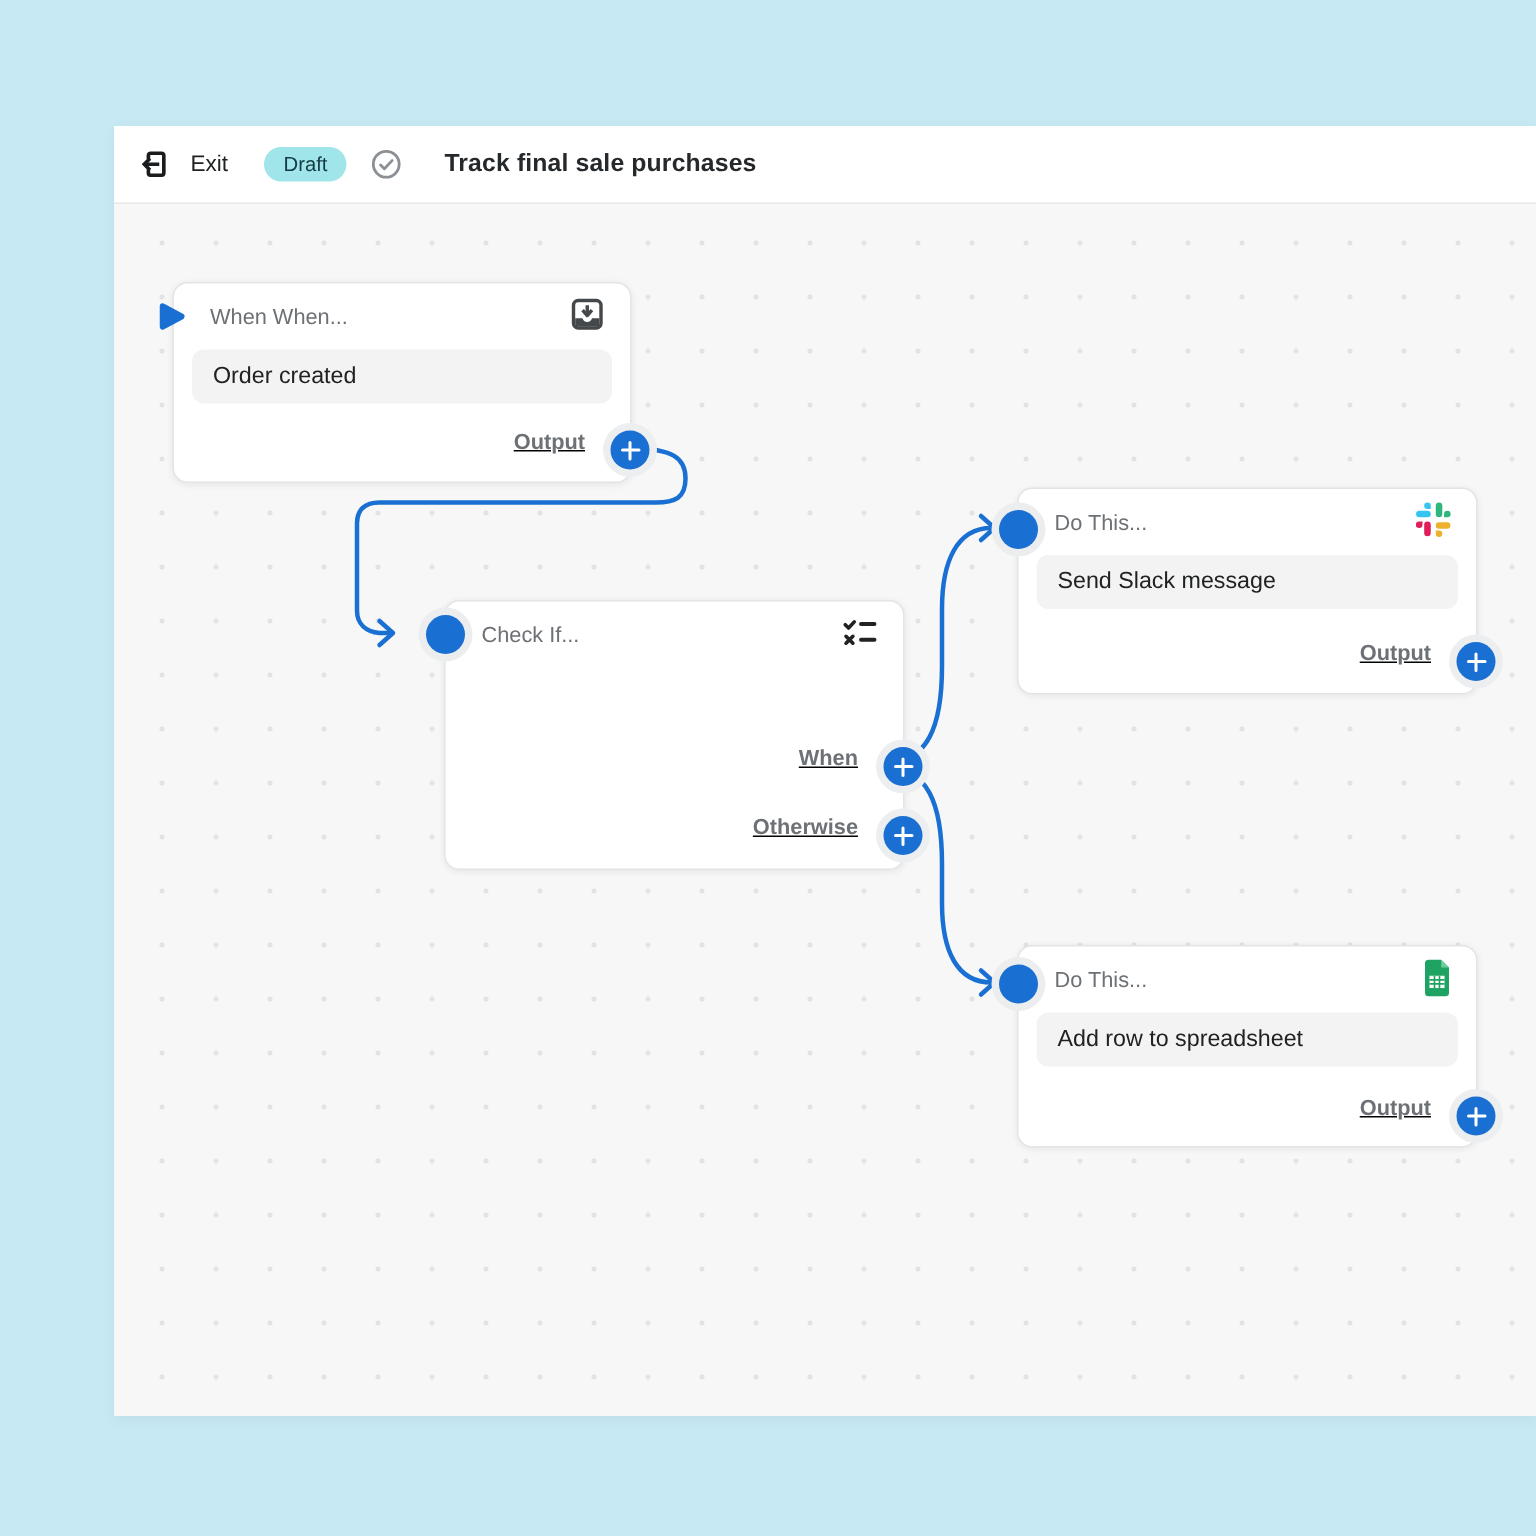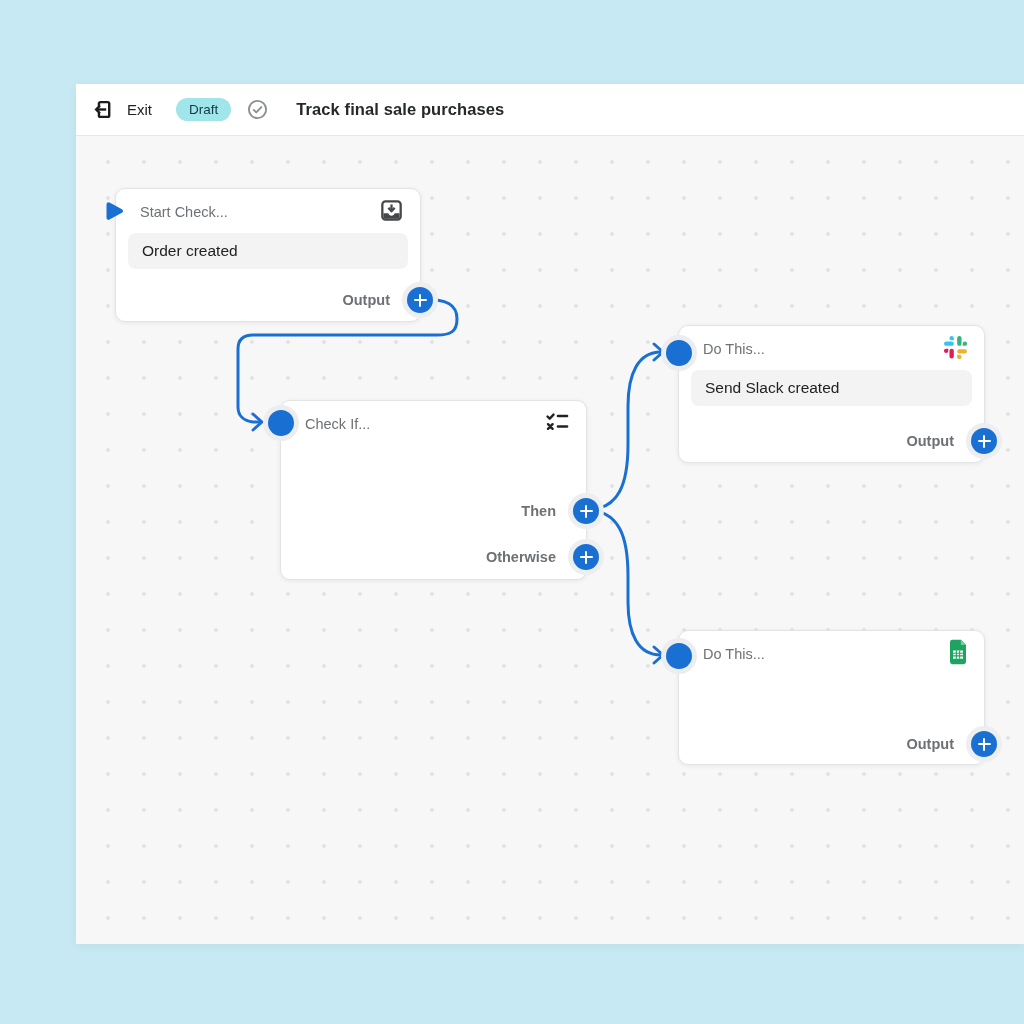--- a/index.html
+++ b/index.html
@@ -52,41 +52,41 @@
     padding:12px 16px 8px 24px; height:42px;
   }
   .card-header-label { font-size:14.5px; font-weight:500; color:#6d7175; }
   .value-box {
     margin:2px 12px 0 12px; background:#f3f3f4; border-radius:8px;
     padding:9px 14px; color:#202223;
   }
   .value-bold { font-size:15.5px; font-weight:400; }
   .value-regular { font-size:14.5px; font-weight:400; }
   .port-row {
-    position:absolute; right:30px; height:26px; display:flex; align-items:center;
+    position:absolute; right:30px; height:26px; display:flex; align-items:flex-start;text-decoration:underline;
   }
   .port-row-label { font-size:14.5px; font-weight:600; color:#6d7175; }
   .plus-btn {
     position:absolute; right:-13px; width:26px; height:26px; border-radius:50%;
     background:#1a70d2; box-shadow:0 0 0 5px #edeeef; cursor:pointer; z-index:3;
   }
   .plus-btn::before, .plus-btn::after {
     content:""; position:absolute; background:#fff; border-radius:1.5px;
   }
   .plus-btn::before { left:6.5px; top:11.75px; width:13px; height:2.5px; }
   .plus-btn::after  { left:11.75px; top:6.5px; width:2.5px; height:13px; }
   .in-port {
     position:absolute; left:-13px; width:26px; height:26px; border-radius:50%;
     background:#1a70d2; box-shadow:0 0 0 5px #ecedee; z-index:3;
   }
   .trigger-arrow { position:absolute; left:-12px; z-index:3; }
 
   
   #node-trigger   { left:39px;  top:52px;  width:306px; height:134px; }
-  #node-condition { left:204px; top:264px; width:307px; height:180px; }
+  #node-condition { left:220px; top:264px; width:307px; height:180px; }
   #node-slack     { left:602px; top:189px; width:307px; height:138px; }
   #node-sheets    { left:602px; top:494px; width:307px; height:135px; }
 </style>
 </head>
 <body>
 
 <div class="window">
 
   <div class="topbar">
     <div class="exit-btn">
@@ -123,21 +123,21 @@
       <polyline points="578,511 587,519 578,527"></polyline>
     </svg>
 
     <div class="card" id="node-trigger">
       <span class="trigger-arrow" style="top:11px;">
         <svg width="22" height="22" viewBox="0 0 22 22">
           <path d="M4.5 4.2 L17 11 L4.5 17.8 Z" fill="#1a70d2" stroke="#1a70d2" stroke-width="4" stroke-linejoin="round"></path>
         </svg>
       </span>
       <div class="card-header">
-        <span class="card-header-label">Start Check...</span>
+        <span class="card-header-label">When When...</span>
         <span>
           <svg width="25" height="25" viewBox="0 0 24 24">
             <rect x="3.2" y="3.2" width="17.6" height="17.6" rx="3" stroke="#45484b" stroke-width="2.2" fill="none"></rect>
             <path d="M12 6.2 V11.6" stroke="#45484b" stroke-width="2.2" fill="none"></path>
             <path d="M9 9.4 L12 12.8 L15 9.4" stroke="#45484b" stroke-width="2.2" fill="none" stroke-linejoin="round"></path>
             <path d="M4.3 14.6 h4.6 c.5 1.5 1.6 2.4 3.1 2.4 s2.6-.9 3.1-2.4 h4.6 v3.6 a1.6 1.6 0 0 1 -1.6 1.6 H5.9 a1.6 1.6 0 0 1 -1.6-1.6 Z" fill="#45484b"></path>
           </svg>
         </span>
       </div>
       <div class="value-box">
@@ -156,21 +156,21 @@
         <span>
           <svg width="26" height="22" viewBox="0 0 26 22">
             <path d="M3.5 5.5 l2.2 2.2 L9.5 3.6" stroke="#202223" stroke-width="2.4" fill="none" stroke-linecap="round" stroke-linejoin="round"></path>
             <path d="M14 5 H23" stroke="#202223" stroke-width="2.6" stroke-linecap="round"></path>
             <path d="M4 13.2 l4.6 4.6 M8.6 13.2 l-4.6 4.6" stroke="#202223" stroke-width="2.4" stroke-linecap="round"></path>
             <path d="M14 15.5 H23" stroke="#202223" stroke-width="2.6" stroke-linecap="round"></path>
           </svg>
         </span>
       </div>
       <div class="port-row" style="top:97px;">
-        <span class="port-row-label">Then</span>
+        <span class="port-row-label">When</span>
       </div>
       <div class="plus-btn" style="top:97px;"></div>
       <div class="port-row" style="top:143px;">
         <span class="port-row-label">Otherwise</span>
       </div>
       <div class="plus-btn" style="top:143px;"></div>
     </div>
 
     <div class="card" id="node-slack">
       <div class="in-port" style="top:14px;"></div>
@@ -179,41 +179,44 @@
         <span>
           <svg width="25" height="25" viewBox="0 0 24 24">
             <path fill="#E01E5A" d="M5.1 15.2a2.1 2.1 0 1 1-2.1-2.1h2.1zM6.2 15.2a2.1 2.1 0 0 1 4.2 0v5.2a2.1 2.1 0 0 1-4.2 0z"></path>
             <path fill="#36C5F0" d="M8.3 5.1a2.1 2.1 0 1 1 2.1-2.1v2.1zM8.3 6.2a2.1 2.1 0 0 1 0 4.2H3.1a2.1 2.1 0 0 1 0-4.2z"></path>
             <path fill="#2EB67D" d="M18.9 8.3a2.1 2.1 0 1 1 2.1 2.1h-2.1zM17.8 8.3a2.1 2.1 0 0 1-4.2 0V3.1a2.1 2.1 0 0 1 4.2 0z"></path>
             <path fill="#ECB22E" d="M15.7 18.9a2.1 2.1 0 1 1-2.1 2.1v-2.1zM15.7 17.8a2.1 2.1 0 0 1 0-4.2h5.2a2.1 2.1 0 0 1 0 4.2z"></path>
           </svg>
         </span>
       </div>
       <div class="value-box">
-        <span class="value-bold">Send Slack created</span>
+        <span class="value-bold">Send Slack message</span>
       </div>
       <div class="port-row" style="top:102px;">
         <span class="port-row-label">Output</span>
       </div>
       <div class="plus-btn" style="top:102px;"></div>
     </div>
 
     <div class="card" id="node-sheets">
       <div class="in-port" style="top:12px;"></div>
       <div class="card-header">
         <span class="card-header-label">Do This...</span>
         <span>
           <svg width="20" height="26" viewBox="0 0 20 26">
             <path d="M2 3.2 A2.4 2.4 0 0 1 4.4 .8 H12.8 L18 6 V22.8 a2.4 2.4 0 0 1 -2.4 2.4 H4.4 A2.4 2.4 0 0 1 2 22.8 Z" fill="#1ea362"></path>
             <path d="M12.8 .8 V6 H18 Z" fill="#71cb9c"></path>
             <rect x="5" y="11.5" width="10" height="8.2" fill="#ffffff"></rect>
             <path d="M5 14.2 h10 M5 16.9 h10 M8.33 11.5 v8.2 M11.66 11.5 v8.2" stroke="#1ea362" stroke-width="1.1"></path>
           </svg>
         </span>
       </div>
+      <div class="value-box">
+        <span class="value-bold">Add row to spreadsheet</span>
+      </div>
       <div class="port-row" style="top:100px;">
         <span class="port-row-label">Output</span>
       </div>
       <div class="plus-btn" style="top:100px;"></div>
     </div>
 
   </div>
 </div>
 
 </body></html>

